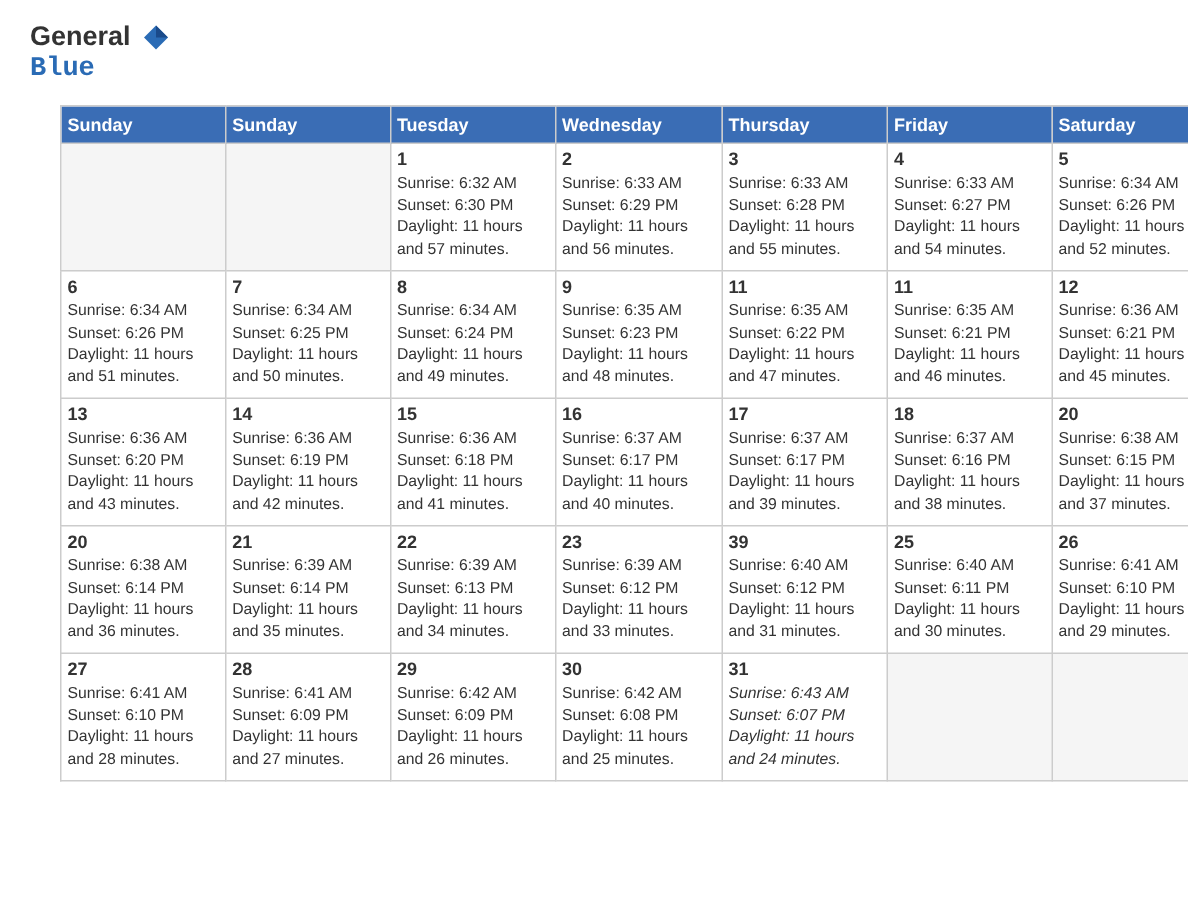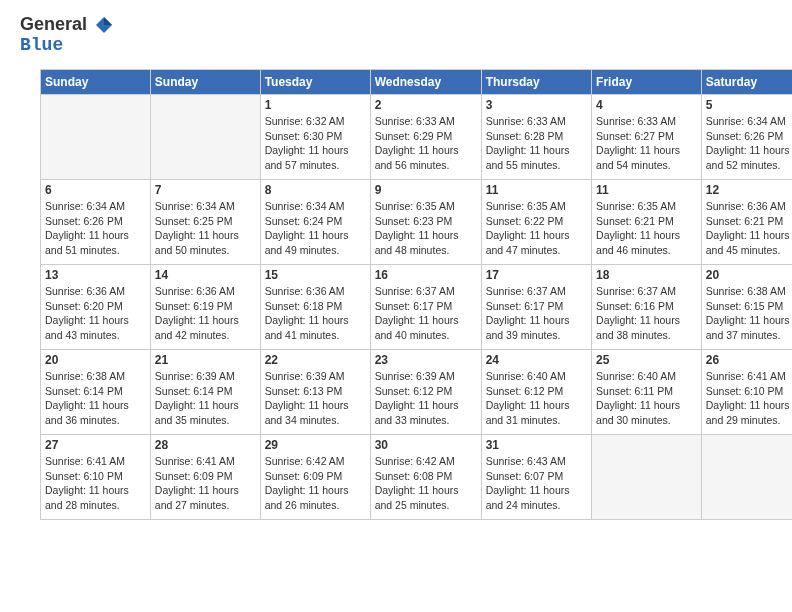--- a/index.html
+++ b/index.html
@@ -264,21 +264,21 @@
 Sunset: 6:13 PM
 Daylight: 11 hours and 34 minutes.</div>
         </td>
         <td>
           <span class="day-number">23</span>
           <div class="day-info" style="white-space: pre-line;">Sunrise: 6:39 AM
 Sunset: 6:12 PM
 Daylight: 11 hours and 33 minutes.</div>
         </td>
         <td>
-          <span class="day-number">24</span>
+          <span class="day-number">39</span>
           <div class="day-info" style="white-space: pre-line;">Sunrise: 6:40 AM
 Sunset: 6:12 PM
 Daylight: 11 hours and 31 minutes.</div>
         </td>
         <td>
           <span class="day-number">25</span>
           <div class="day-info" style="white-space: pre-line;">Sunrise: 6:40 AM
 Sunset: 6:11 PM
 Daylight: 11 hours and 30 minutes.</div>
         </td>
@@ -309,21 +309,21 @@
 Daylight: 11 hours and 26 minutes.</div>
         </td>
         <td>
           <span class="day-number">30</span>
           <div class="day-info" style="white-space: pre-line;">Sunrise: 6:42 AM
 Sunset: 6:08 PM
 Daylight: 11 hours and 25 minutes.</div>
         </td>
         <td>
           <span class="day-number">31</span>
-          <div class="day-info" style="white-space: pre-line;">Sunrise: 6:43 AM
+          <div class="day-info" style="white-space: pre-line; font-style: italic;">Sunrise: 6:43 AM
 Sunset: 6:07 PM
 Daylight: 11 hours and 24 minutes.</div>
         </td>
         <td class="empty"></td>
         <td class="empty"></td>
       </tr>
     </tbody>
 </table>
 
 </body></html>

